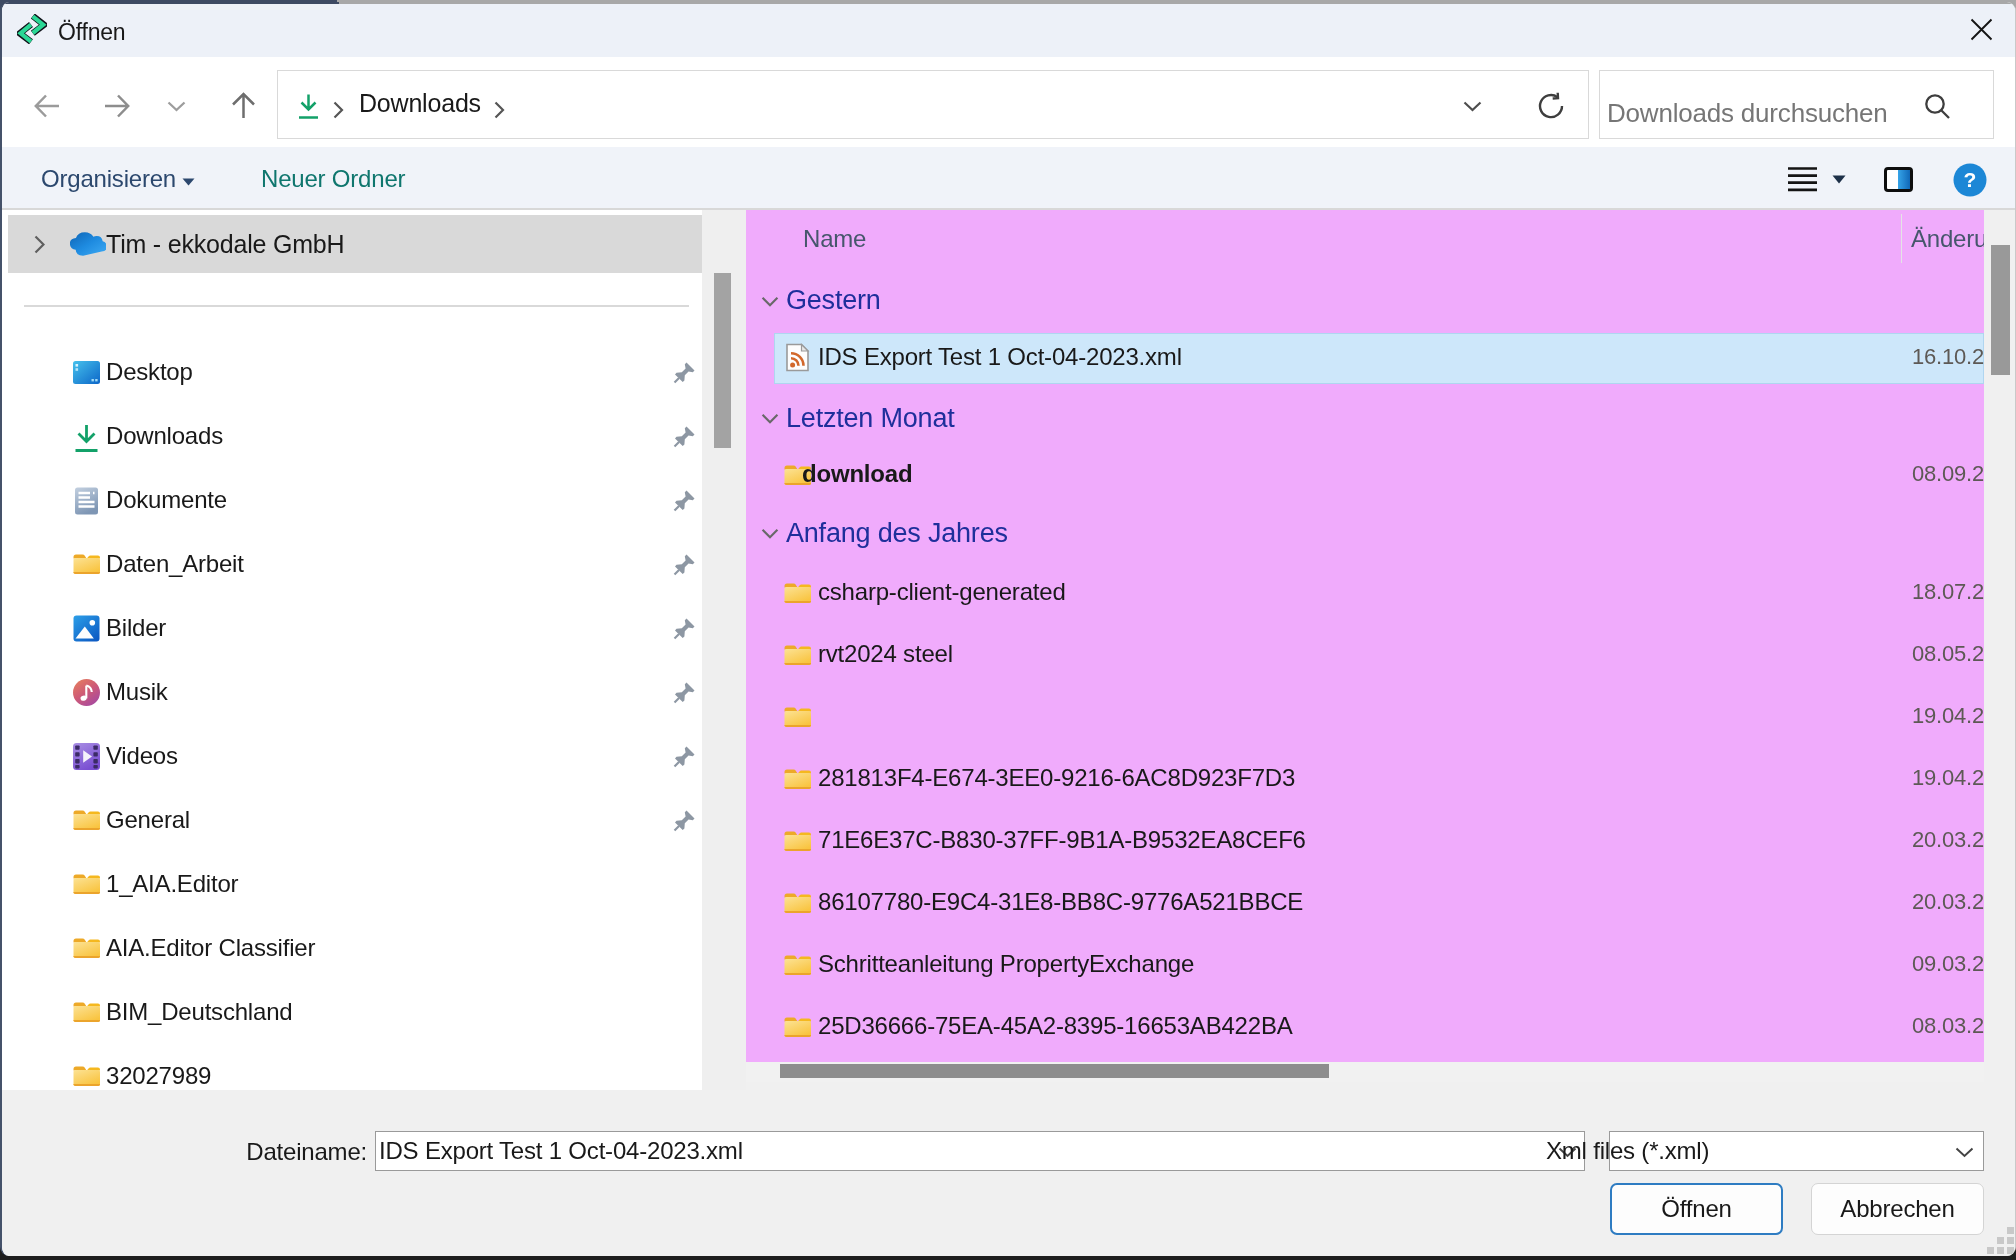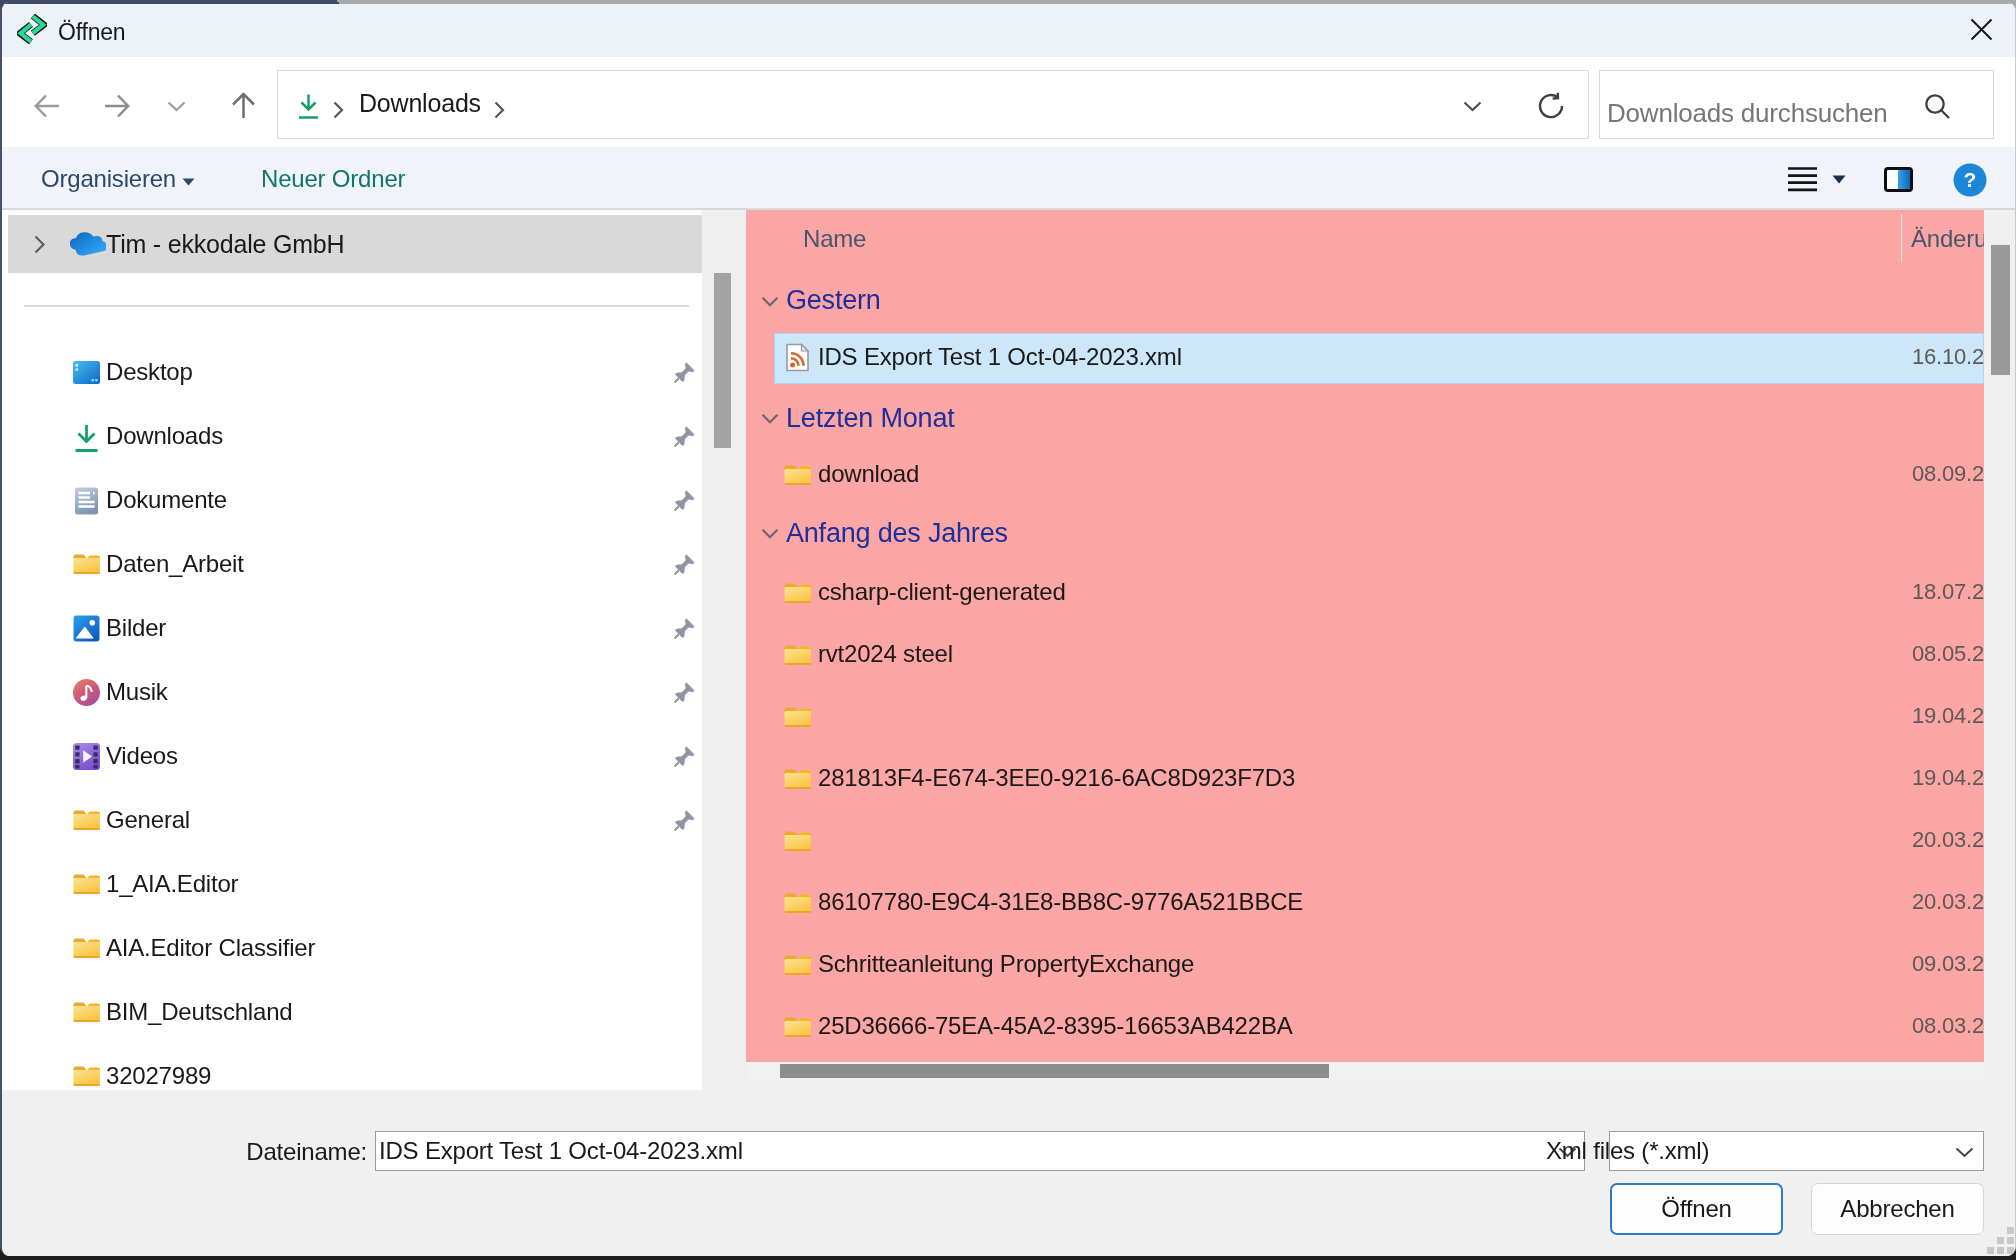--- a/index.html
+++ b/index.html
@@ -12,21 +12,21 @@
   .bgtr { left:337px; top:0; width:1679px; height:14px; background:#a8a8a8; }
   .dlg { left:0px; top:2px; width:2016px; height:1254px; background:#ffffff;
          border-radius:9px; overflow:hidden; border-left:2px solid #45526a; border-right:1px solid #c9c9c9; }
   .titlebar { left:0; top:2px; width:2016px; height:53px; background:#edf1f8; }
   .toolbar  { left:0; top:55px; width:2016px; height:90px; background:#ffffff; }
   .cmdbar   { left:0; top:145px; width:2016px; height:61px; background:#f0f3f9; }
   .cmddiv   { left:0; top:206px; width:2016px; height:2px; background:#d8d8d8; }
   .content  { left:0; top:208px; width:2016px; height:1048px; background:#f0f0f0; }
   .sidebar  { left:0; top:0; width:700px; height:880px; background:#ffffff; }
   .midtrack { left:700px; top:0; width:44px; height:880px; background:#efefef; }
-  .filepane { left:744px; top:0; width:1238px; height:872px; background:#fca5a5; overflow:hidden; }
+  .filepane { left:744px; top:0; width:1238px; height:872px; background:#f0abfc; overflow:hidden; }
   .box { position:absolute; background:#fff; border:1px solid #d9d9d9; }
 </style>
 </head>
 <body>
 <div class="ab bgtl"></div>
 <div class="ab bgtr"></div>
 <div class="ab dlg">
   <div class="ab" style="left:0;top:0;width:337px;height:2px;background:#3d4a63;"></div>
   <div class="ab" style="left:337px;top:0;width:1679px;height:2px;background:#a8a8a8;"></div>
 
@@ -300,21 +300,21 @@
       </svg>
       <div class="tx" style="left:72px;top:127px;height:40px;">IDS Export Test 1 Oct-04-2023.xml</div>
       <div class="tx" style="left:1166px;top:127px;height:40px;color:#5d5955;font-size:22px;">16.10.2023</div>
       <svg class="ab" style="left:15px;top:203px" width="18" height="11" viewBox="0 0 17 10">
           <use href="#chevD"></use>
         </svg>
       <div class="tx" style="left:40px;top:188px;height:40px;font-size:27px;color:#1e2f9b;">Letzten Monat</div>
       <svg class="ab" style="left:37px;top:252px" width="30" height="25" viewBox="0 0 30 25">
           <use href="#folder"></use>
         </svg>
-      <div class="tx" style="left:72px;top:244px;height:40px;">download</div>
+      <div class="tx" style="left:56px;top:244px;height:40px;font-weight:bold;">download</div>
       <div class="tx" style="left:1166px;top:244px;height:40px;color:#5d5955;font-size:22px;">08.09.2023</div>
       <svg class="ab" style="left:15px;top:318px" width="18" height="11" viewBox="0 0 17 10">
           <use href="#chevD"></use>
         </svg>
       <div class="tx" style="left:40px;top:303px;height:40px;font-size:27px;color:#1e2f9b;">Anfang des Jahres</div>
       <svg class="ab" style="left:37px;top:370px" width="30" height="25" viewBox="0 0 30 25">
           <use href="#folder"></use>
         </svg>
       <div class="tx" style="left:72px;top:362px;height:40px;">csharp-client-generated</div>
       <div class="tx" style="left:1166px;top:362px;height:40px;color:#5d5955;font-size:22px;">18.07.2023</div>
@@ -328,20 +328,21 @@
         </svg>
       <div class="tx" style="left:1166px;top:486px;height:40px;color:#5d5955;font-size:22px;">19.04.2023</div>
       <svg class="ab" style="left:37px;top:556px" width="30" height="25" viewBox="0 0 30 25">
           <use href="#folder"></use>
         </svg>
       <div class="tx" style="left:72px;top:548px;height:40px;">281813F4-E674-3EE0-9216-6AC8D923F7D3</div>
       <div class="tx" style="left:1166px;top:548px;height:40px;color:#5d5955;font-size:22px;">19.04.2023</div>
       <svg class="ab" style="left:37px;top:618px" width="30" height="25" viewBox="0 0 30 25">
           <use href="#folder"></use>
         </svg>
+      <div class="tx" style="left:72px;top:610px;height:40px;">71E6E37C-B830-37FF-9B1A-B9532EA8CEF6</div>
       <div class="tx" style="left:1166px;top:610px;height:40px;color:#5d5955;font-size:22px;">20.03.2023</div>
       <svg class="ab" style="left:37px;top:680px" width="30" height="25" viewBox="0 0 30 25">
           <use href="#folder"></use>
         </svg>
       <div class="tx" style="left:72px;top:672px;height:40px;">86107780-E9C4-31E8-BB8C-9776A521BBCE</div>
       <div class="tx" style="left:1166px;top:672px;height:40px;color:#5d5955;font-size:22px;">20.03.2023</div>
       <svg class="ab" style="left:37px;top:742px" width="30" height="25" viewBox="0 0 30 25">
           <use href="#folder"></use>
         </svg>
       <div class="tx" style="left:72px;top:734px;height:40px;">Schritteanleitung PropertyExchange</div>

